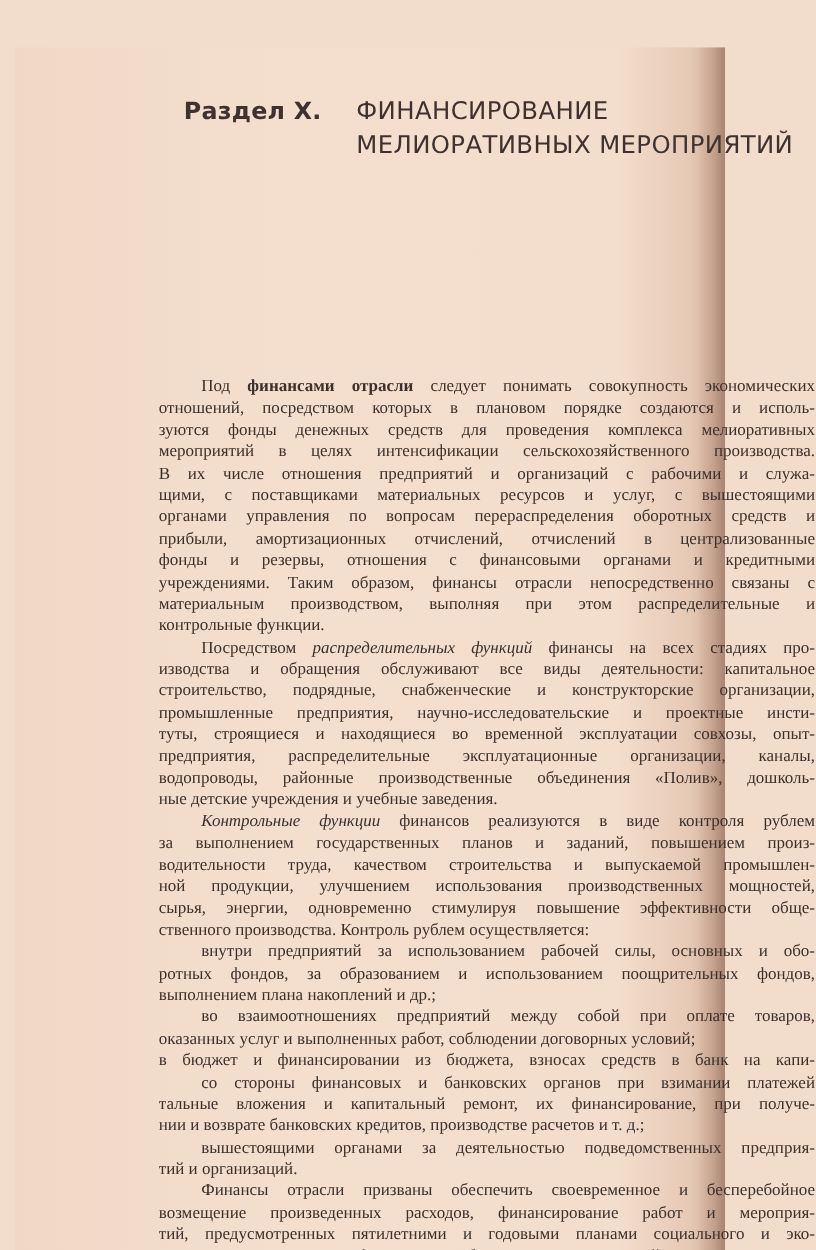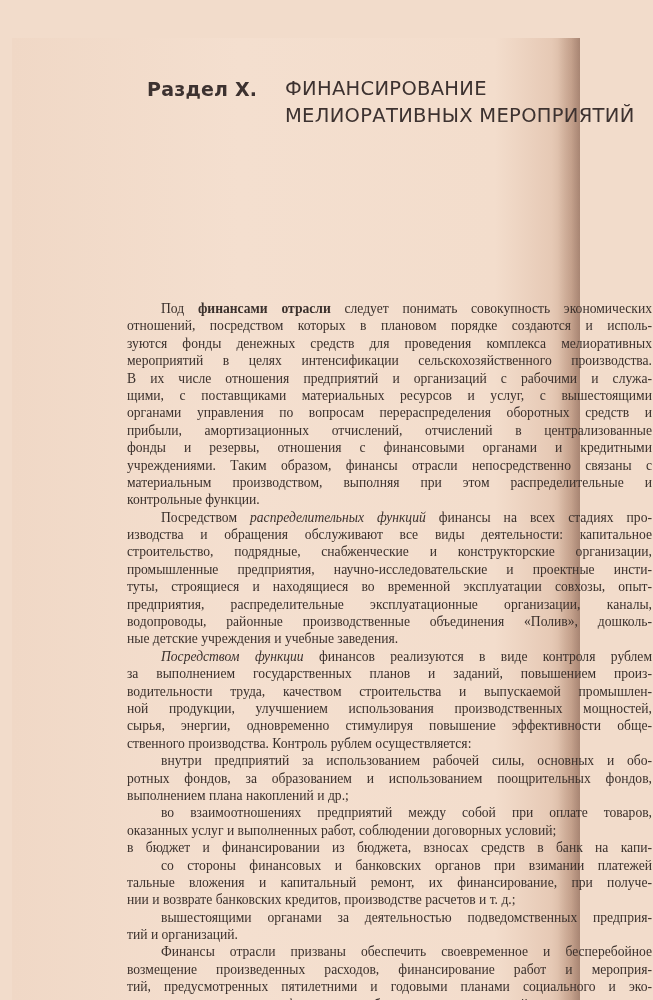--- a/index.html
+++ b/index.html
@@ -84,21 +84,21 @@
         <span class="line indent"><span>Посредством </span><i class="term">распределительных функций</i><span> финансы на всех стадиях про-</span></span>
         <span class="line">изводства и обращения обслуживают все виды деятельности: капитальное</span>
         <span class="line">строительство, подрядные, снабженческие и конструкторские организации,</span>
         <span class="line">промышленные предприятия, научно-исследовательские и проектные инсти-</span>
         <span class="line">туты, строящиеся и находящиеся во временной эксплуатации совхозы, опыт-</span>
         <span class="line">предприятия, распределительные эксплуатационные организации, каналы,</span>
         <span class="line">водопроводы, районные производственные объединения «Полив», дошколь-</span>
         <span class="line last">ные детские учреждения и учебные заведения.</span>
       </div>
       <div>
-        <span class="line indent"><span></span><i class="term">Посредством функции</i><span> финансов реализуются в виде контроля рублем</span></span>
+        <span class="line indent"><span></span><i class="term">Контрольные функции</i><span> финансов реализуются в виде контроля рублем</span></span>
         <span class="line">за выполнением государственных планов и заданий, повышением произ-</span>
         <span class="line">водительности труда, качеством строительства и выпускаемой промышлен-</span>
         <span class="line">ной продукции, улучшением использования производственных мощностей,</span>
         <span class="line">сырья, энергии, одновременно стимулируя повышение эффективности обще-</span>
         <span class="line last">ственного производства. Контроль рублем осуществляется:</span>
       </div>
       <div>
         <span class="line indent">внутри предприятий за использованием рабочей силы, основных и обо-</span>
         <span class="line">ротных фондов, за образованием и использованием поощрительных фондов,</span>
         <span class="line last">выполнением плана накоплений и др.;</span>

